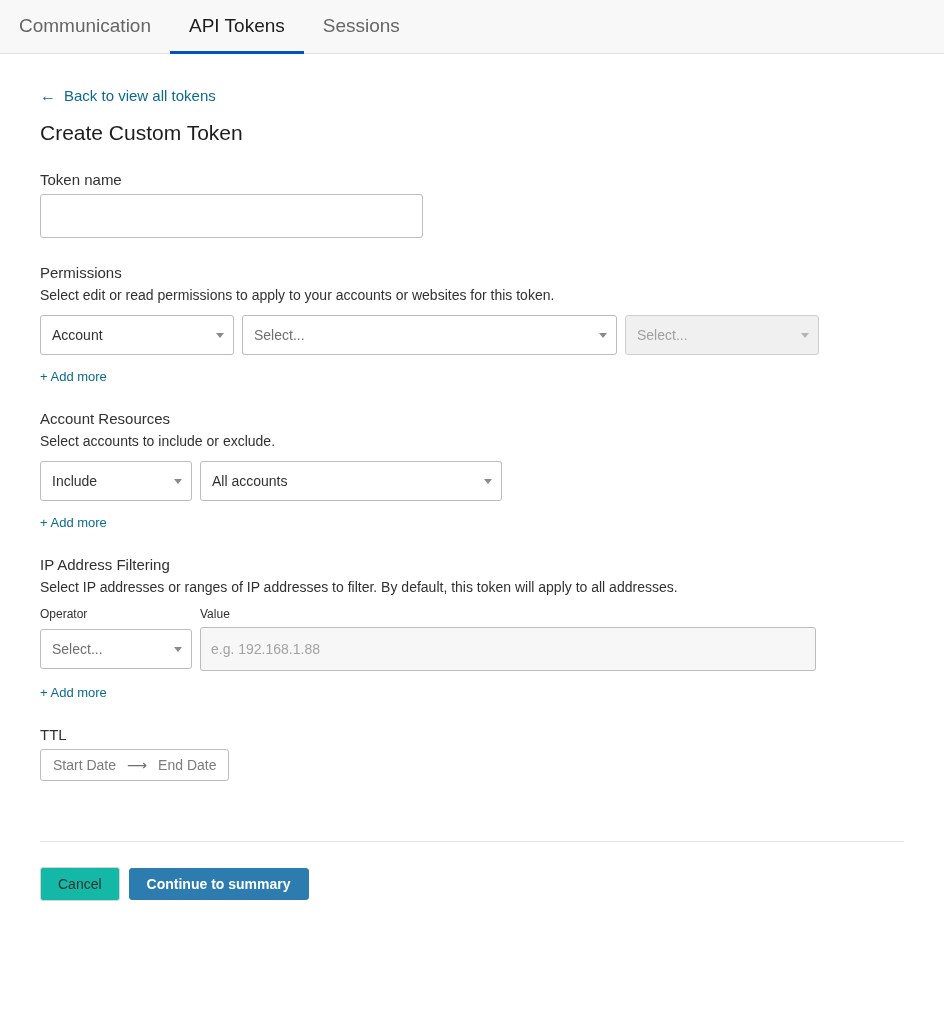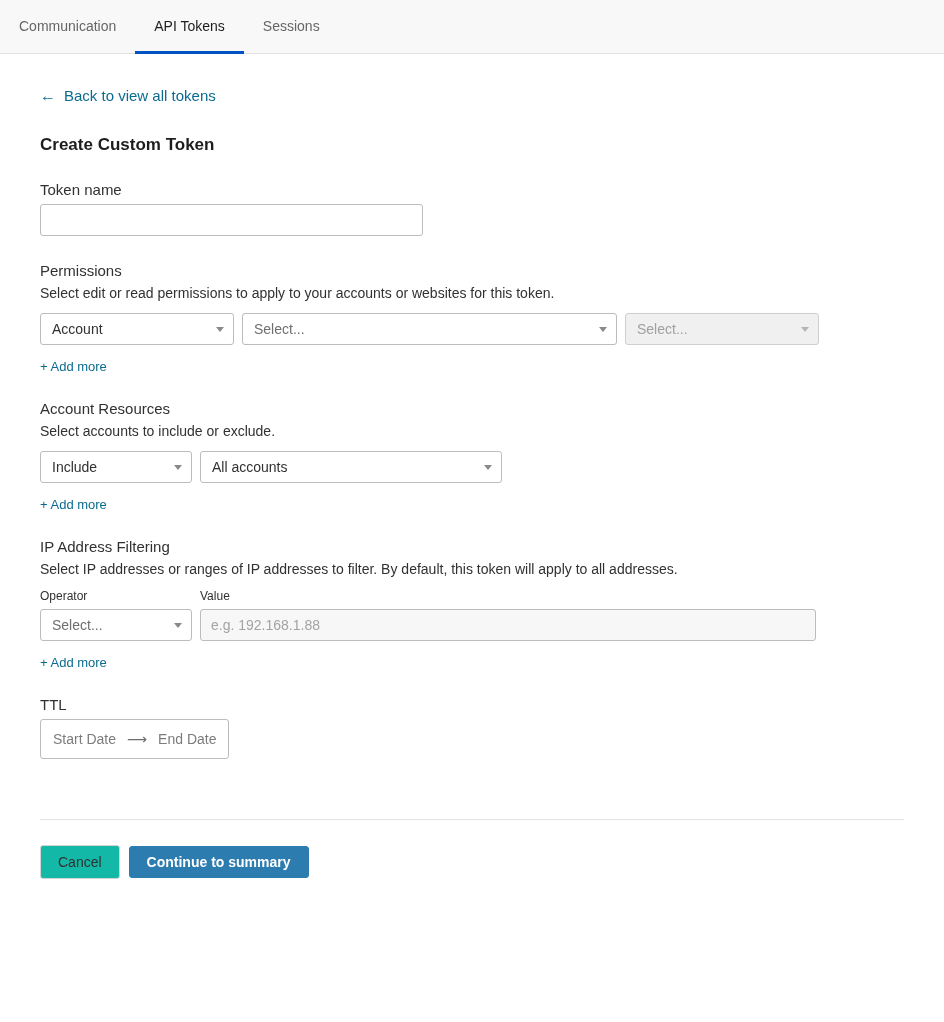--- a/index.html
+++ b/index.html
@@ -23,21 +23,21 @@
     background: #f8f8f8;
     border-bottom: 1px solid #e1e1e1;
     display: flex;
     align-items: stretch;
     padding-left: 0px;
   }
   .tab {
     display: flex;
     align-items: center;
     padding: 0 19px;
-    font-size: 14px;
+    font-size: 19px;
     color: #666666;
     cursor: pointer;
     border-bottom: 3px solid transparent;
     margin-bottom: -1px;
   }
   .tab.active {
     color: #1d1d1d;
     border-bottom: 3px solid #0051c3;
     font-weight: 400;
   }
@@ -55,24 +55,24 @@
     margin-top: 33px;
     cursor: pointer;
     width: fit-content;
   }
   .back-arrow {
     font-size: 16px;
     line-height: 1;
   }
 
   h1.page-title {
-    font-size: 17px;
-    font-weight: bold;
+    font-size: 21px;
+    font-weight: normal;
     color: #1d1d1d;
-    margin: 31px 0 0 0;
+    margin: 17px 0 0 0;
   }
 
   .section {
     margin-top: 26px;
   }
   .section-label {
     font-size: 15px;
     color: #313131;
     margin-bottom: 6px;
   }
@@ -84,21 +84,21 @@
 
   .row {
     display: flex;
     align-items: center;
     gap: 8px;
   }
 
   
   .select {
     position: relative;
-    height: 32px;
+    height: 40px;
     border: 1px solid #bcbcbc;
     border-radius: 3px;
     background: #ffffff;
     display: flex;
     align-items: center;
     padding: 0 26px 0 11px;
     font-size: 14px;
     color: #313131;
     cursor: pointer;
     white-space: nowrap;
@@ -117,21 +117,21 @@
     top: 50%;
     margin-top: -2px;
     width: 0; height: 0;
     border-left: 4.5px solid transparent;
     border-right: 4.5px solid transparent;
     border-top: 5px solid #8a8a8a;
   }
   .select.disabled .caret { border-top-color: #b5b5b5; }
 
   .text-input {
-    height: 32px;
+    height: 44px;
     border: 1px solid #bcbcbc;
     border-radius: 3px;
     background: #ffffff;
     padding: 0 10px;
     font-size: 14px;
     font-family: "Liberation Sans", sans-serif;
     color: #313131;
     outline: none;
   }
   .text-input.readonlyish {
@@ -168,21 +168,21 @@
     color: #313131;
     margin-bottom: 6px;
   }
   .sublabel-op { width: 152px; }
   .sublabel-val { width: 616px; }
 
   
   .ttl-field {
     display: inline-flex;
     align-items: center;
-    height: 40px;
+    height: 32px;
     border: 1px solid #bcbcbc;
     border-radius: 3px;
     background: #ffffff;
     padding: 0 12px;
     gap: 11px;
     font-size: 14px;
     color: #7c7c7c;
     cursor: pointer;
   }
   .ttl-arrow { color: #6f6f6f; font-size: 14px; }

